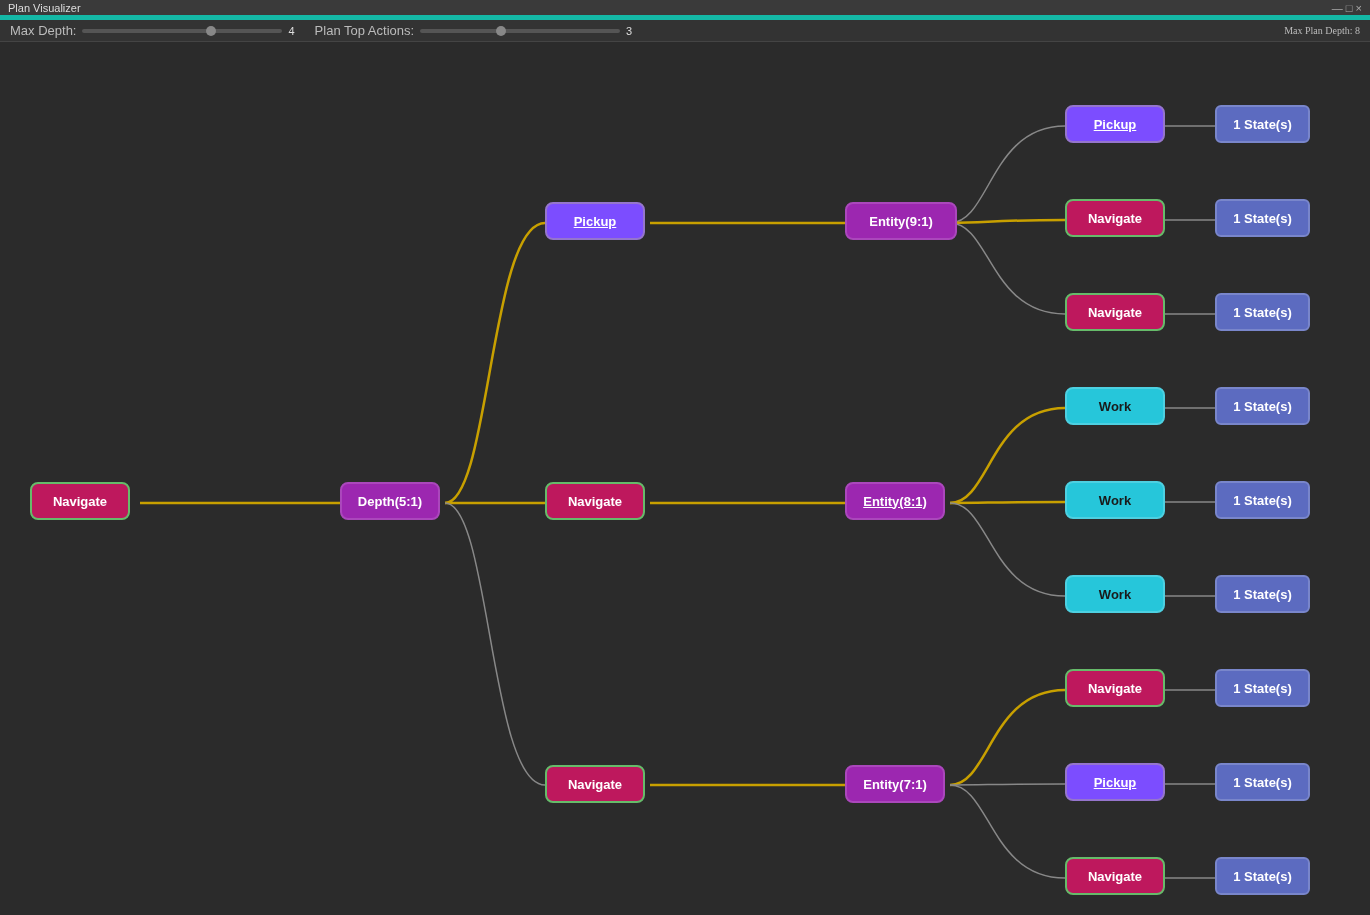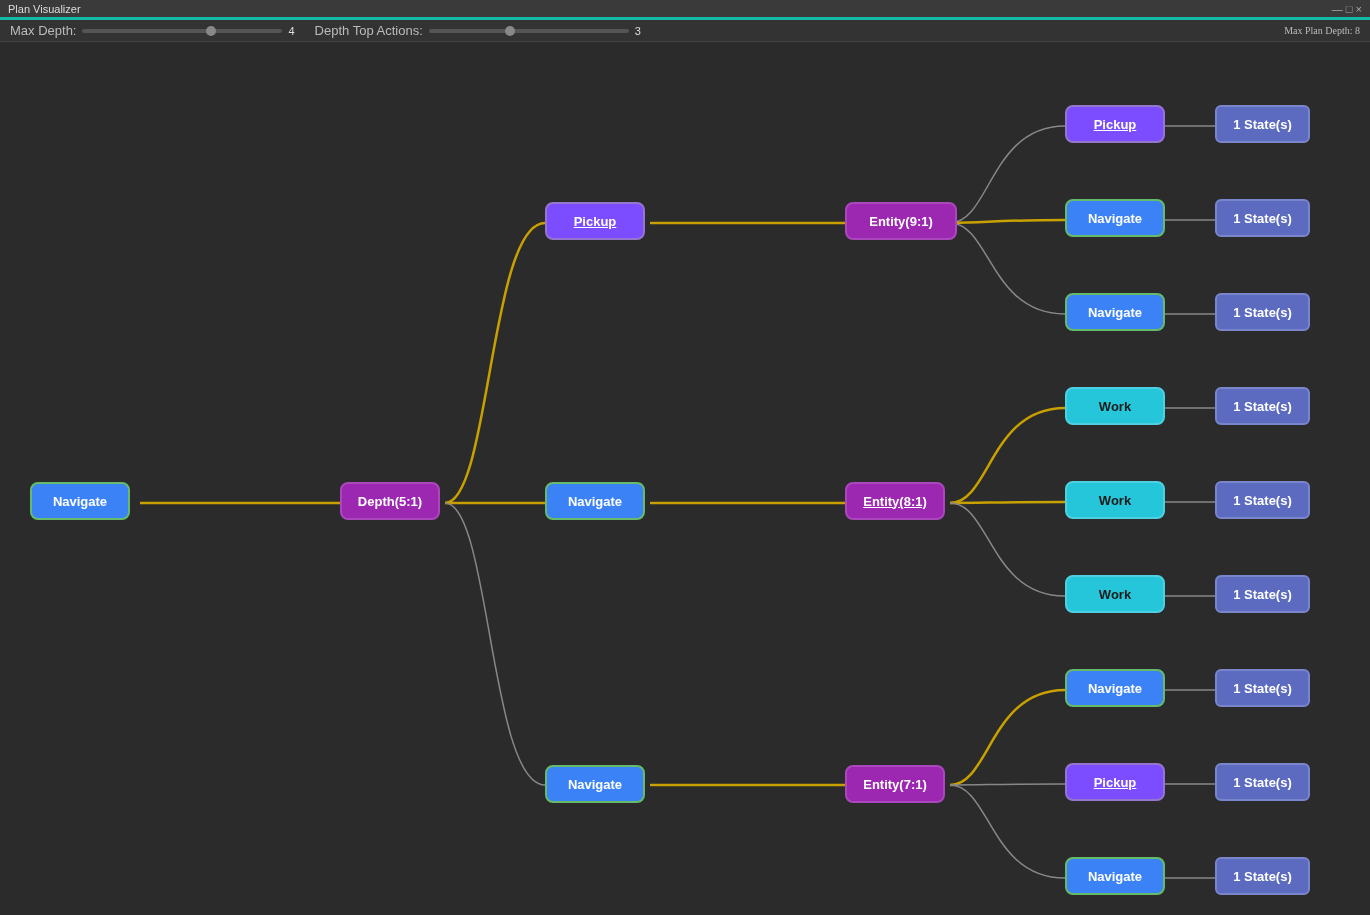--- a/index.html
+++ b/index.html
@@ -15,21 +15,21 @@
     
     .title-bar {
       position: absolute;
       top: 0; left: 0;
       width: 100%;
       height: 20px;
       background: #3a3a3a;
       display: flex;
       align-items: center;
       padding: 0 8px;
-      border-bottom: 3px solid #14b8a6;
+      border-bottom: 5px solid #14b8a6;
     }
     .title-bar-text {
       color: #ddd;
       font-size: 11px;
     }
     .title-bar-controls {
       margin-left: auto;
       color: #aaa;
       font-size: 11px;
     }
@@ -98,21 +98,21 @@
       align-items: center;
       justify-content: center;
       font-size: 13px;
       font-weight: bold;
       color: #fff;
       cursor: pointer;
       border: 2px solid transparent;
     }
 
     .node-green {
-      background: #3b82f6;
+      background: #be185d;
       border-color: #66bb6a;
       text-align: center;
     }
     .node-purple {
       background: #9c27b0;
       border-color: #ab47bc;
     }
     .node-teal {
       background: #26c6da;
       border-color: #4dd0e1;
@@ -147,21 +147,21 @@
 
 <div class="controls-bar">
   <div class="slider-container">
     <span class="control-label">Max Depth:</span>
     <div class="slider">
       <div class="slider-thumb" style="left: 62%;"></div>
     </div>
     <span class="slider-value">4</span>
   </div>
   <div class="slider-container">
-    <span class="control-label">Depth Top Actions:</span>
+    <span class="control-label">Plan Top Actions:</span>
     <div class="slider">
       <div class="slider-thumb" style="left: 38%;"></div>
     </div>
     <span class="slider-value">3</span>
   </div>
   <span class="max-plan-depth">Max Plan Depth: 8</span>
 </div>
 
 <div class="canvas">
   <svg class="connections">

